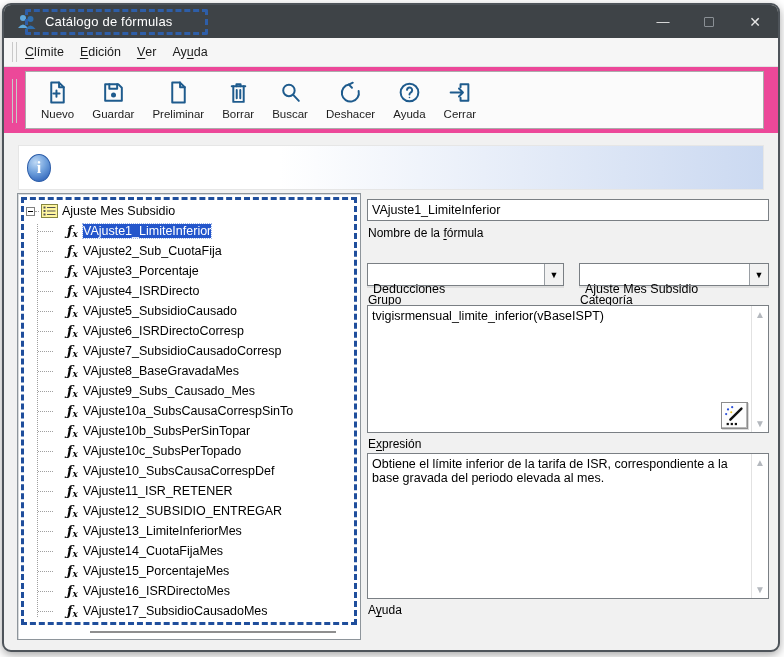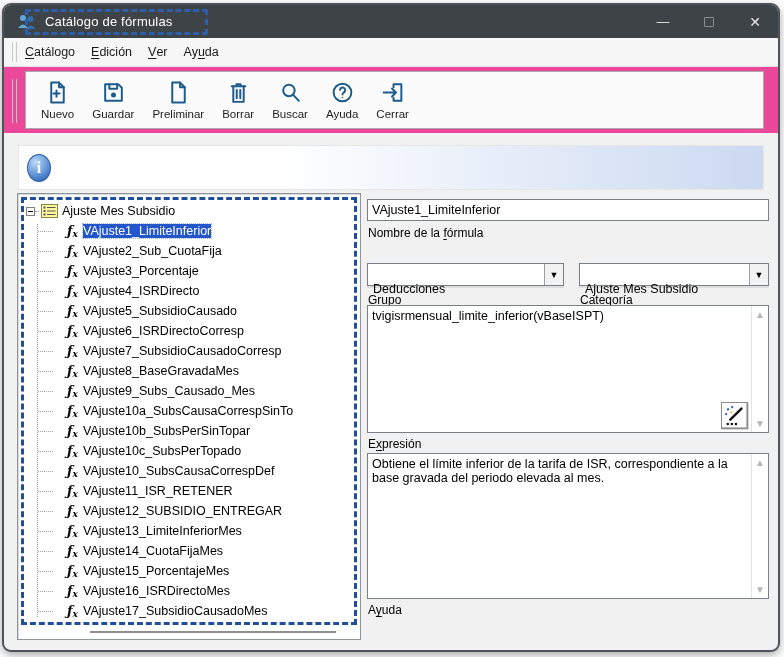--- a/index.html
+++ b/index.html
@@ -115,21 +115,21 @@
         </div>
       <div class="win-btn close-btn">✕</div>
     </div>
   </div>
 
   <div class="menubar">
     <span class="gripper"></span>
     <div class="menu-item">
         <span></span>
         <span class="u">C</span>
-        <span>atálogo</span>
+        <span>límite</span>
       </div>
     <div class="menu-item">
         <span></span>
         <span class="u">E</span>
         <span>dición</span>
       </div>
     <div class="menu-item">
         <span></span>
         <span class="u">V</span>
         <span>er</span>
@@ -182,20 +182,27 @@
       </div>
 
       <div class="tbtn">
         <svg viewBox="0 0 24 24">
           <circle cx="10.5" cy="10" r="5.5"></circle>
             <path d="M14.6 14.3 L20 20"></path>
         </svg>
         <span class="tlabel">Buscar</span>
       </div>
 
+      <div class="tbtn">
+        <svg viewBox="0 0 24 24">
+          <path d="M10.5 4.4 A 8.2 8.2 0 1 0 19.8 10.5"></path>
+          <path d="M10.5 4.4 L14.2 2.6 M10.5 4.4 L13.4 7.4"></path>
+        </svg>
+        <span class="tlabel">Deshacer</span>
+      </div>
 
       <div class="tbtn">
         <svg viewBox="0 0 24 24">
           <circle cx="12" cy="12" r="8.5"></circle>
           <path d="M9.6 9.4 a2.5 2.5 0 1 1 3.6 2.6 c-1 .6 -1.2 1.1 -1.2 2"></path>
           <circle cx="12" cy="16.8" r="0.8" fill="#1E5B8D" stroke="none"></circle>
         </svg>
         <span class="tlabel">Ayuda</span>
       </div>
 

